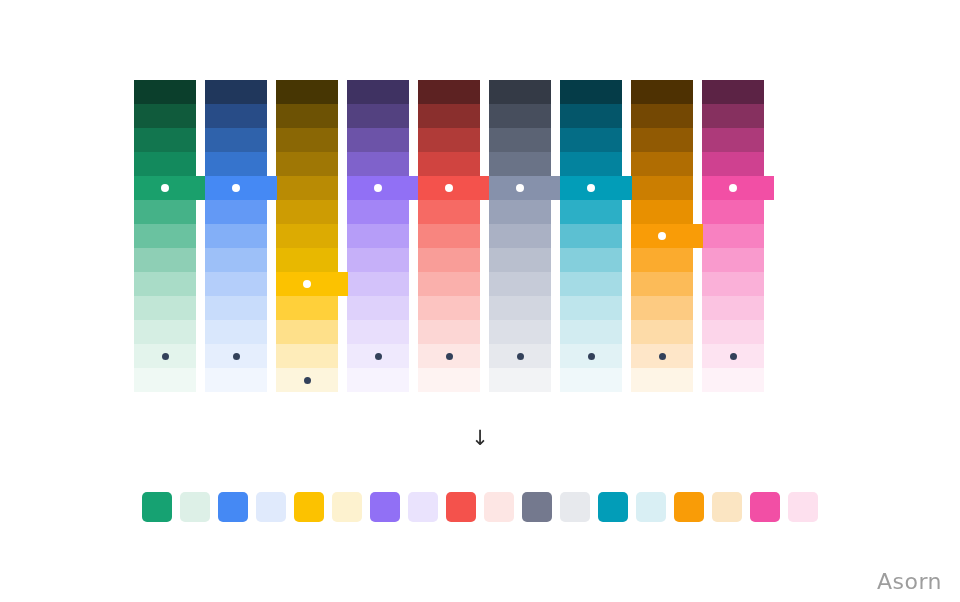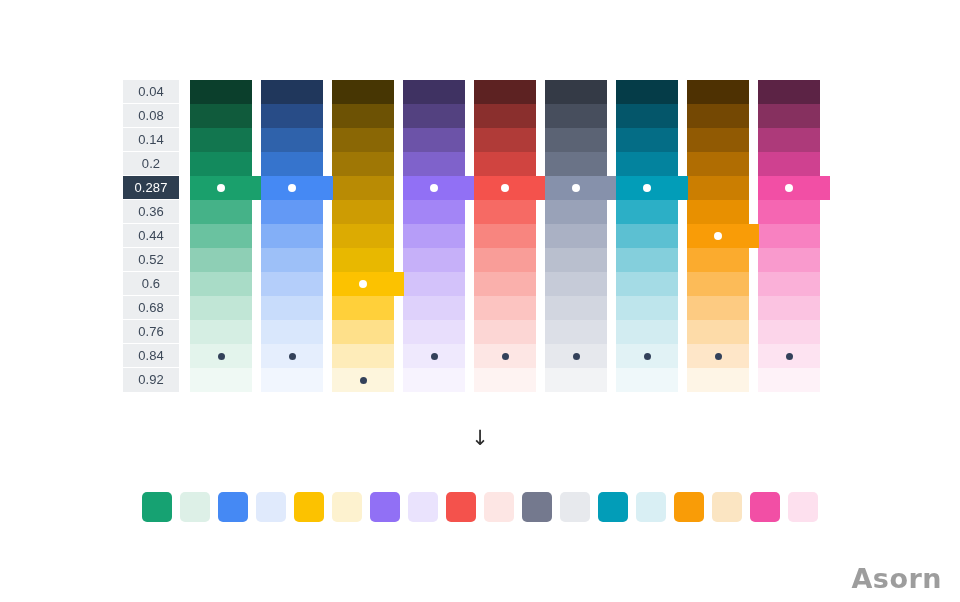--- a/index.html
+++ b/index.html
@@ -127,48 +127,33 @@
     border-radius: 5px;
     margin-right: 8px;
   }
   .palette-pair { margin-right: 0; }
 
   
   #watermark {
     position: absolute;
     right: 18px;
     bottom: 8px;
-    font-size: 27px;
+    font-size: 22px;
     color: #8d8d8d;
     font-family: "DejaVu Sans", sans-serif;
-    font-weight: 700;
+    font-weight: 400;
     letter-spacing: 0.5px;
     opacity: 0.85;
   }
 </style>
 </head>
 <body>
 
 <div id="ramp-matrix">
 
-  <div id="row-label-column">
-      <div class="row-label">0.04</div>
-      <div class="row-label">0.08</div>
-      <div class="row-label">0.14</div>
-      <div class="row-label">0.2</div>
-      <div class="row-label selected" style="background: rgb(46, 62, 80);">0.287</div>
-      <div class="row-label">0.36</div>
-      <div class="row-label">0.44</div>
-      <div class="row-label">0.52</div>
-      <div class="row-label">0.6</div>
-      <div class="row-label">0.68</div>
-      <div class="row-label">0.76</div>
-      <div class="row-label">0.84</div>
-      <div class="row-label">0.92</div>
-    </div>
 
   <div id="hue-columns">
       <div class="hue-column">
         <div class="ramp-cell" style="background: rgb(11, 63, 44);"></div>
         <div class="ramp-cell" style="background: rgb(16, 91, 60);"></div>
         <div class="ramp-cell" style="background: rgb(18, 118, 79);"></div>
         <div class="ramp-cell" style="background: rgb(19, 138, 93);"></div>
         <div class="ramp-cell primary" style="background: rgb(26, 160, 108);">
           <span class="dot"></span>
         </div>

